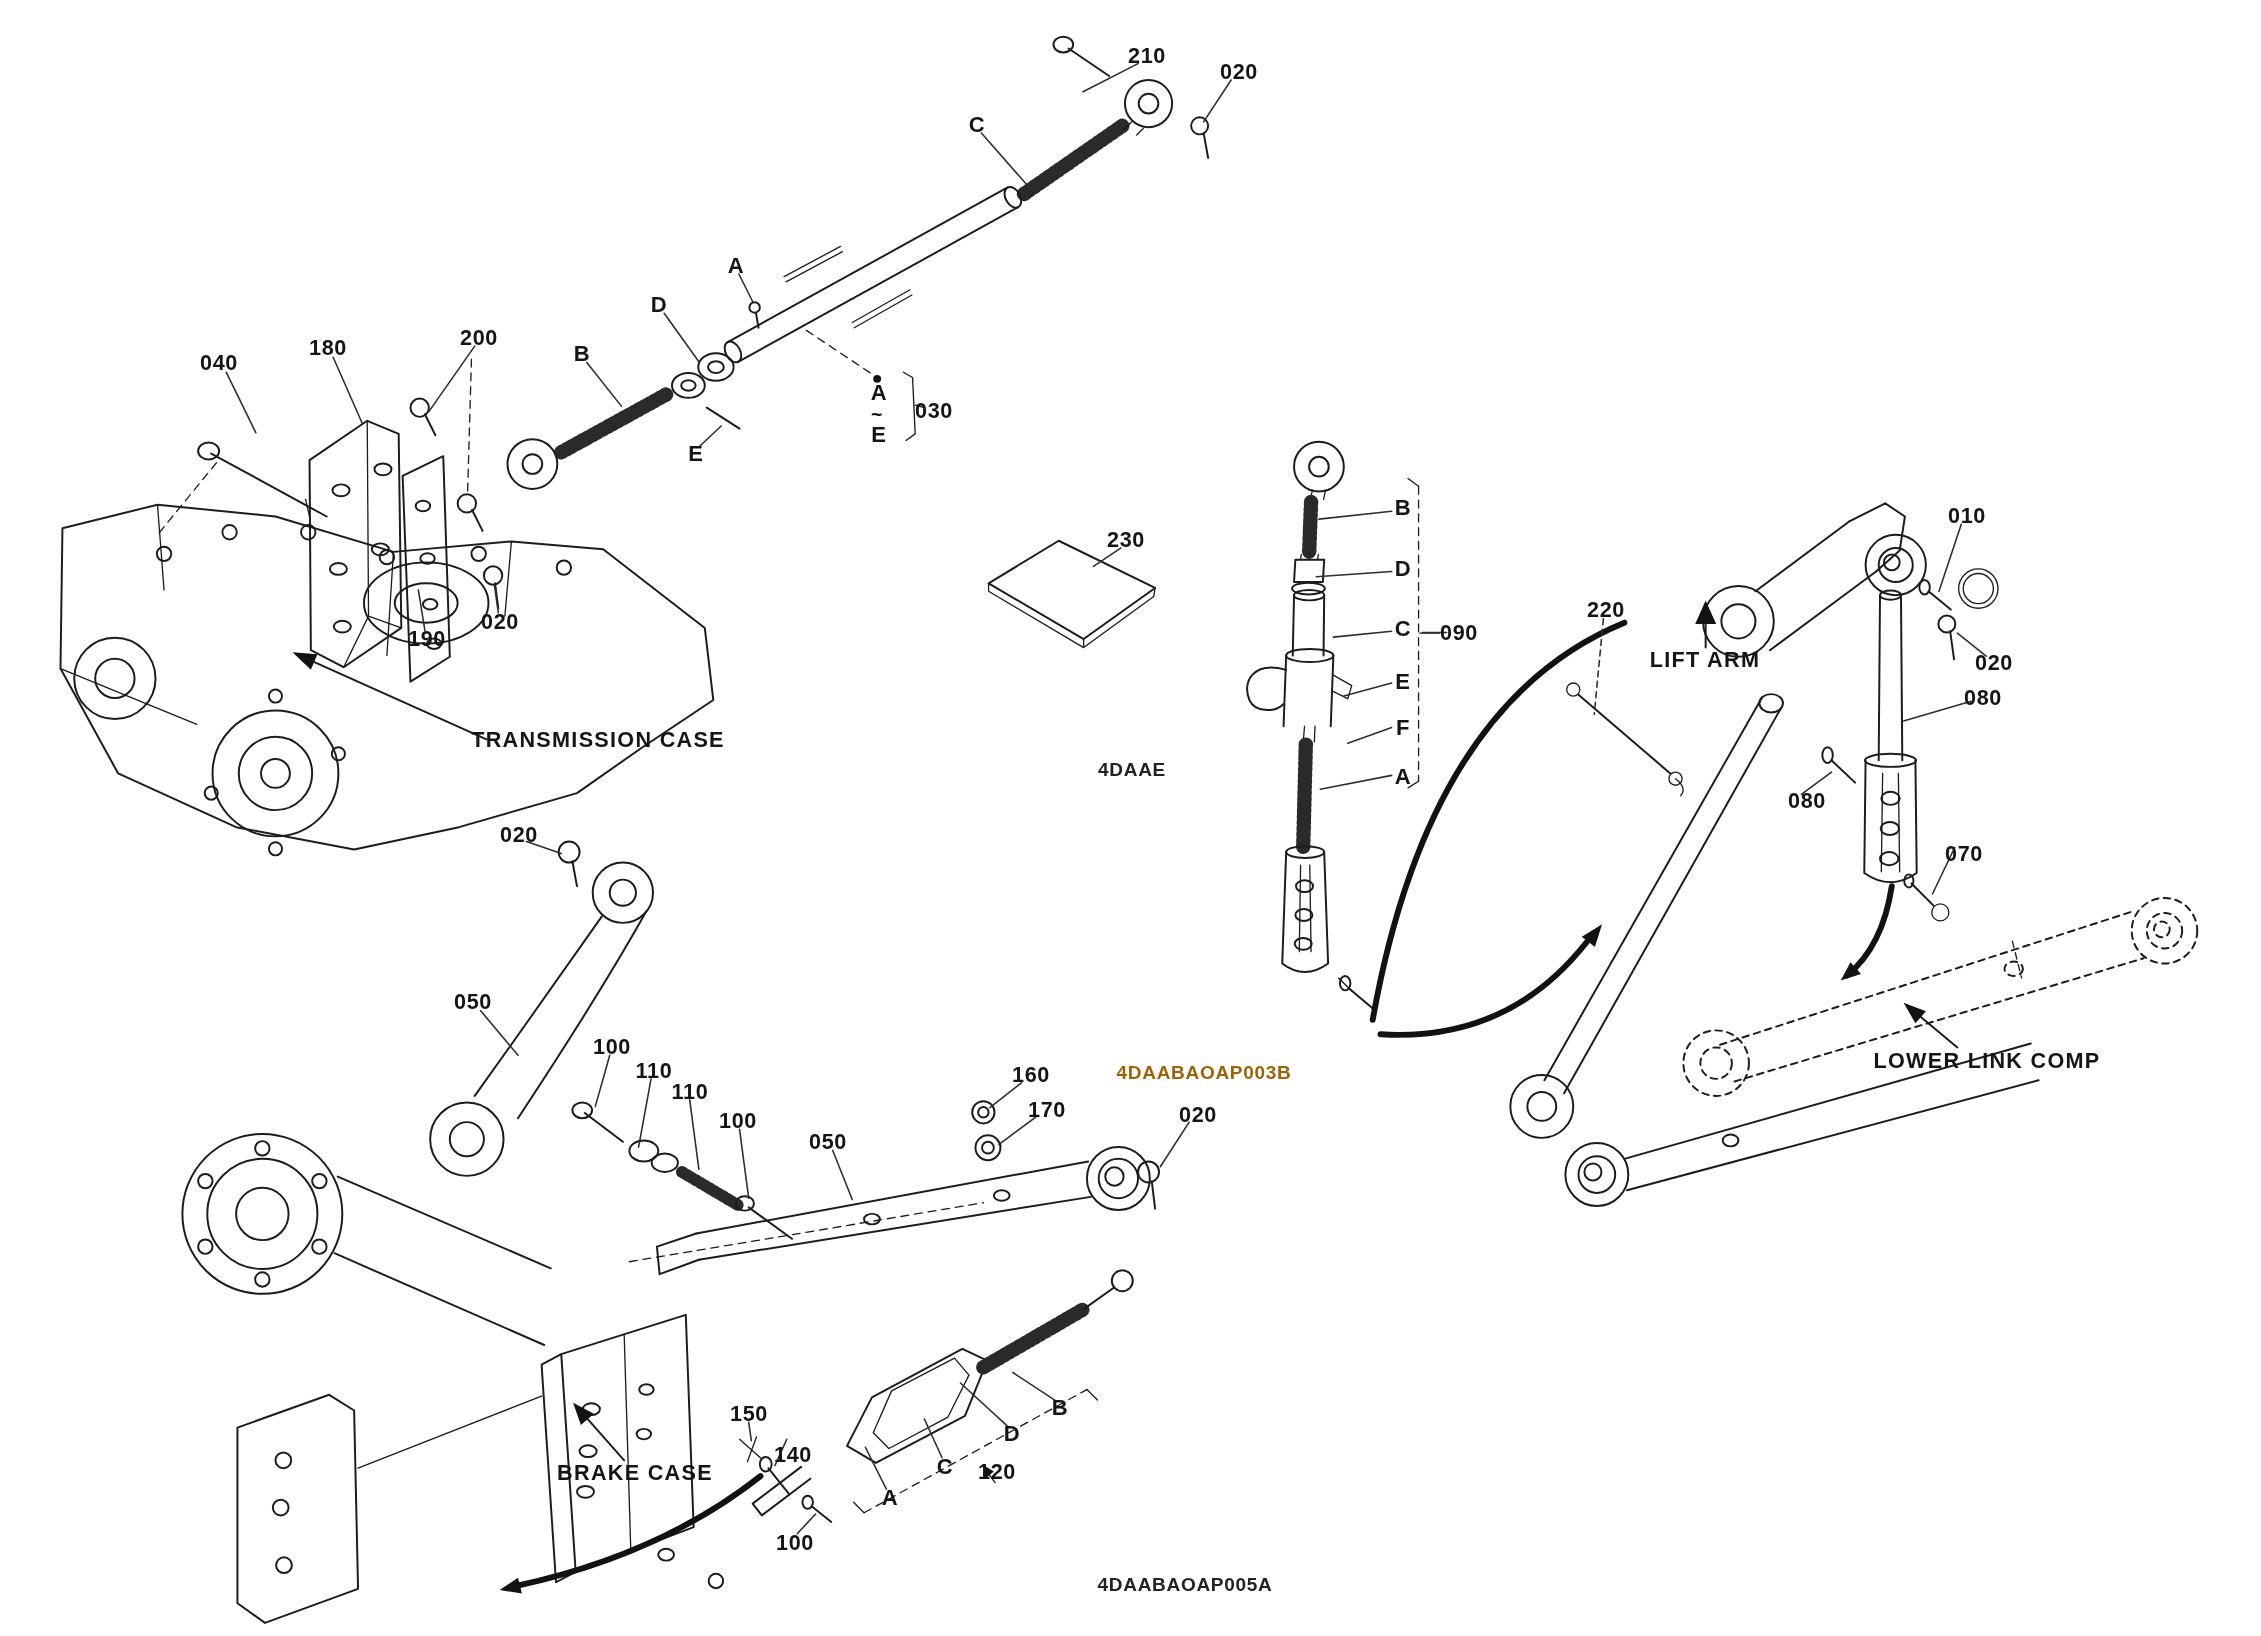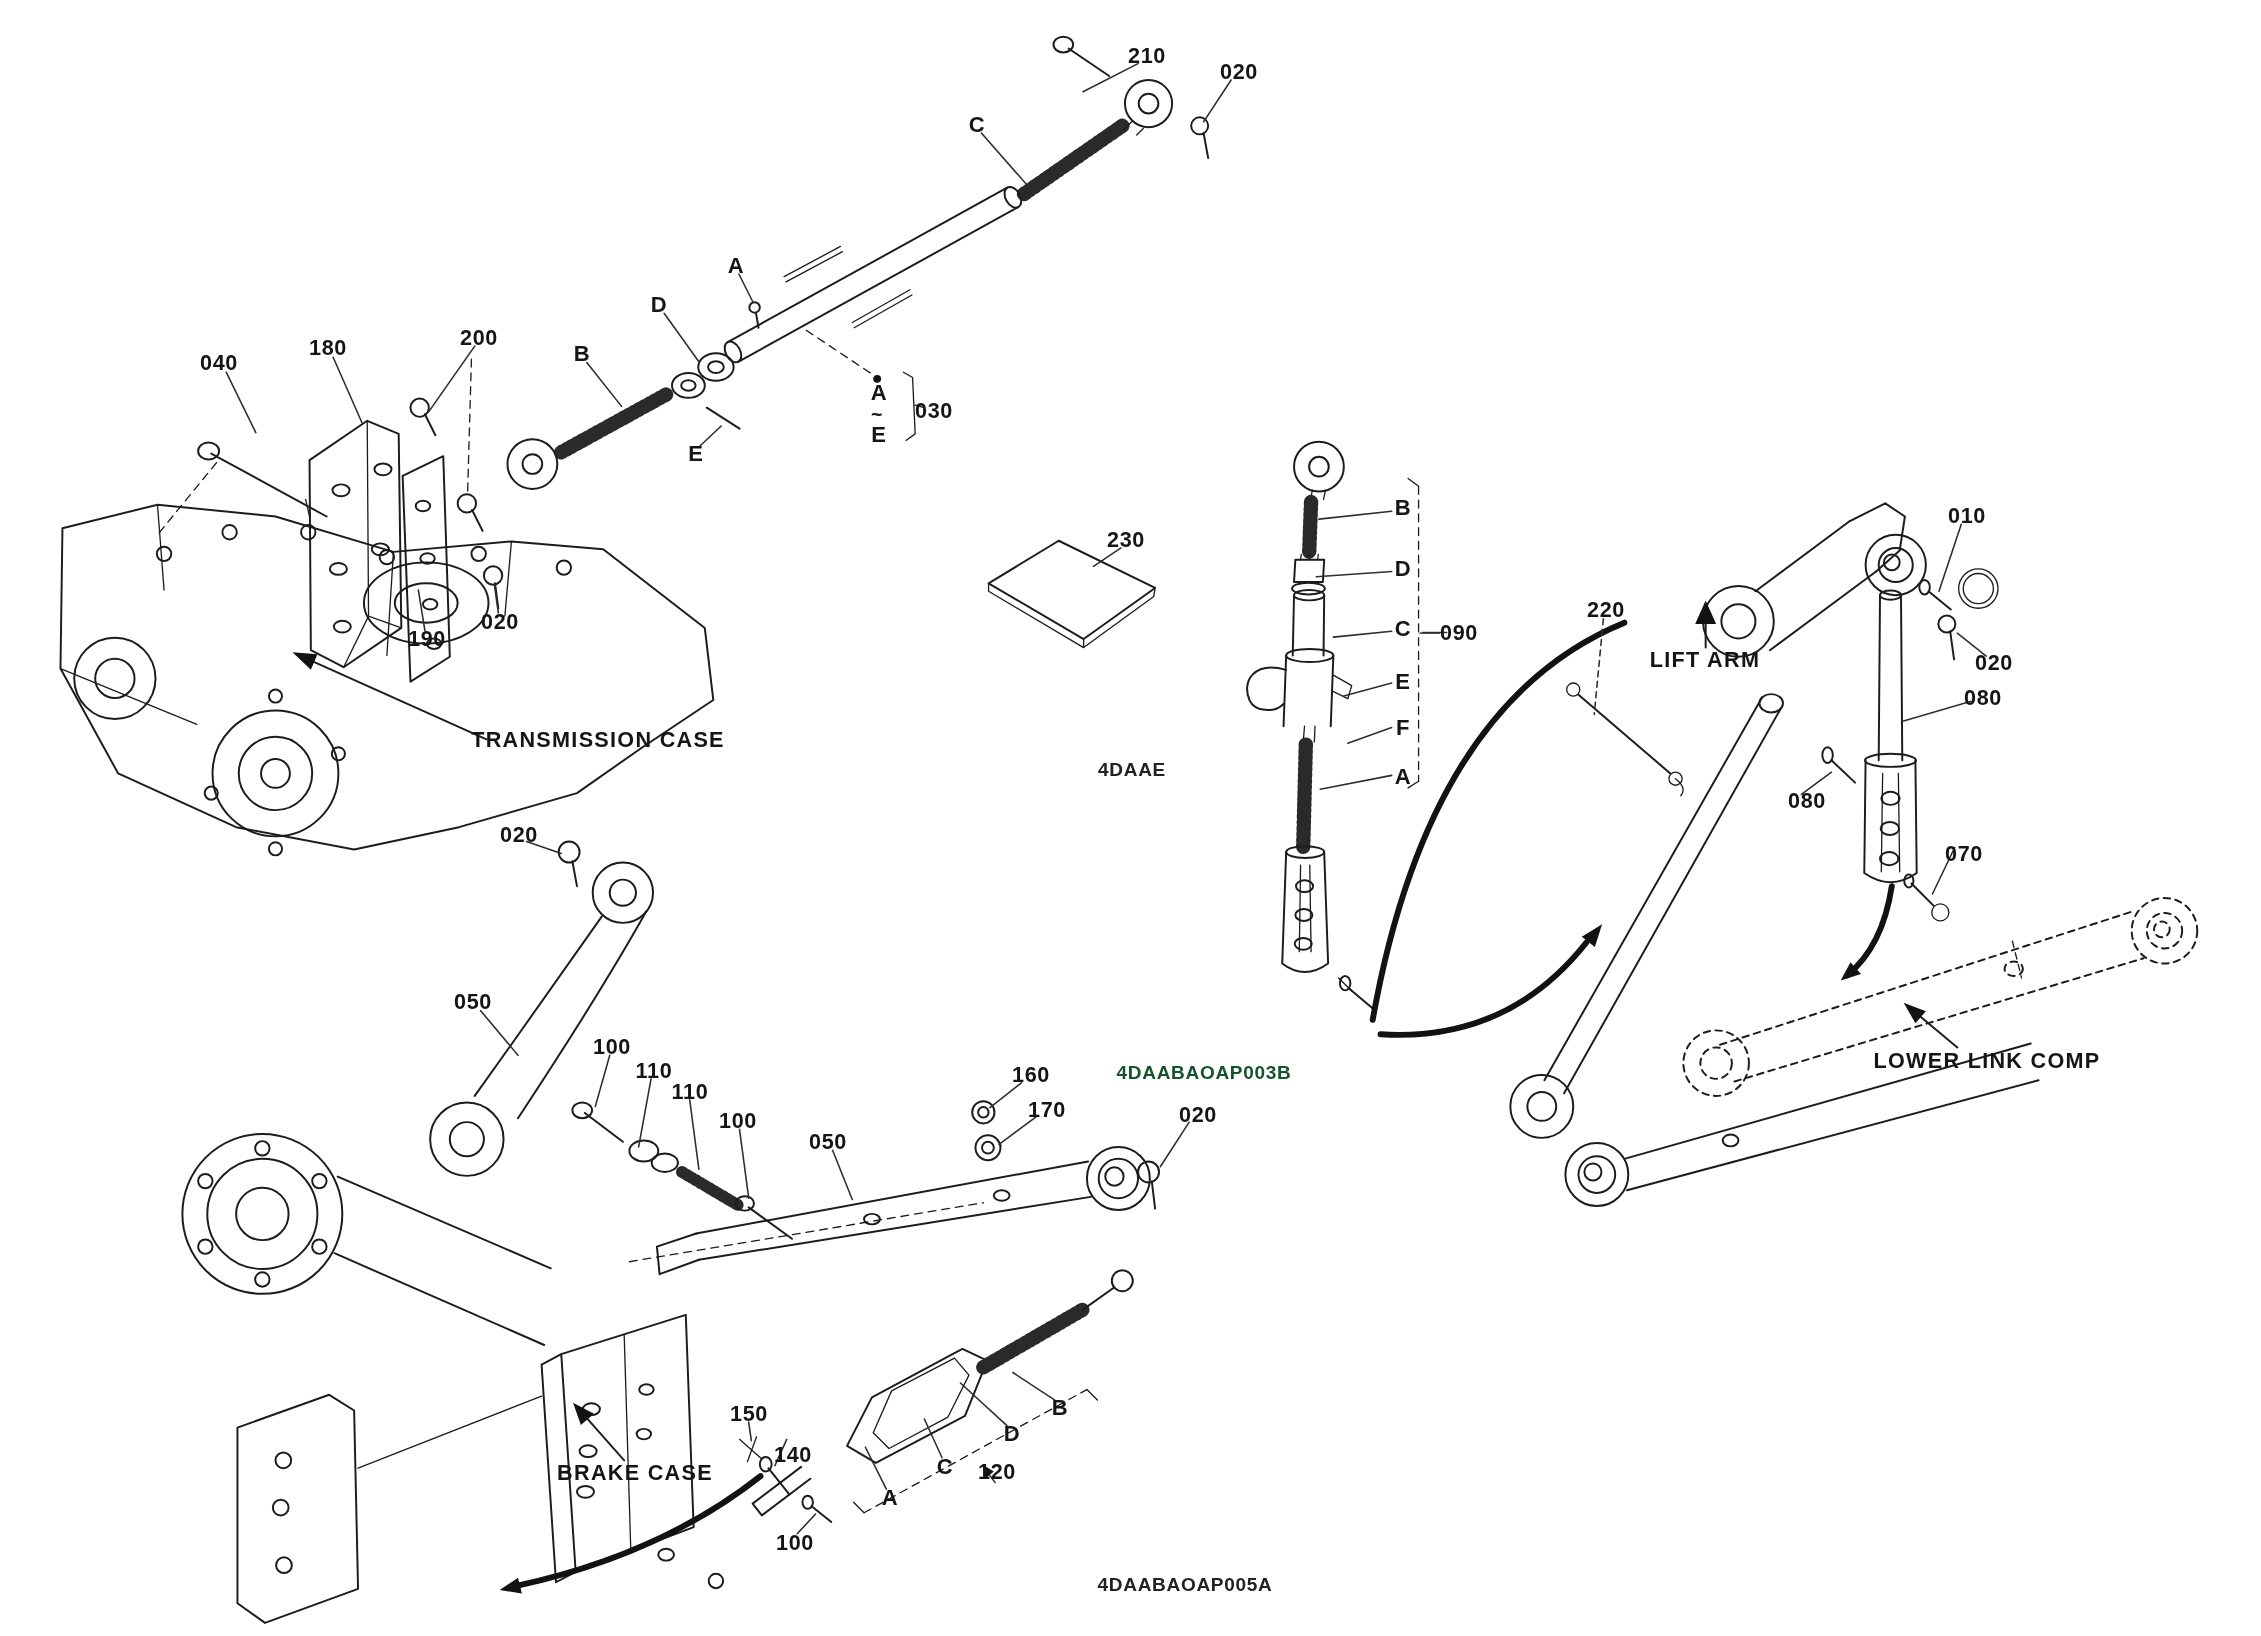--- a/index.html
+++ b/index.html
@@ -17,21 +17,21 @@
   svg .fill{fill:#121212;stroke:none;}
   svg .leader{stroke:#2e2e2e;stroke-width:2.4;}
   svg .leader.dashed{stroke-dasharray:9 7;}
   #callout-layer{position:absolute;inset:0;}
   .callout{position:absolute;transform:translate(-50%,-50%);color:#151515;
            font-weight:700;font-size:21.6px;white-space:nowrap;letter-spacing:0.7px;}
   .callout.letter{font-size:22px;}
   .callout.tilde{font-size:19.7px;font-weight:700;}
   .callout.area{font-size:21.6px;letter-spacing:1.3px;}
   .callout.code{font-size:19px;letter-spacing:0.7px;color:#222;}
-  .callout.code.faint{color:#14532d;}
+  .callout.code.faint{color:#a16207;}
 </style>
 </head>
 <body>
 
 <div class="stage">
 <svg id="art" width="2261" height="1636" viewBox="0 0 3449 2496">
 
   <g>
     <line class="thr" x1="1562" y1="296" x2="1712" y2="192"></line>
     <circle cx="1752" cy="158" r="36"></circle>

